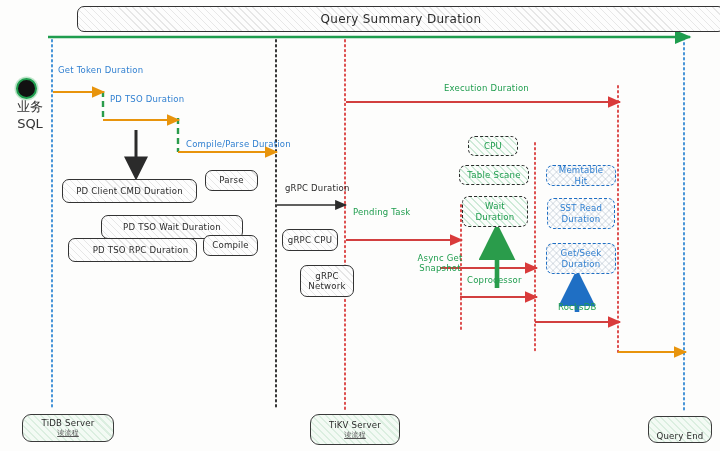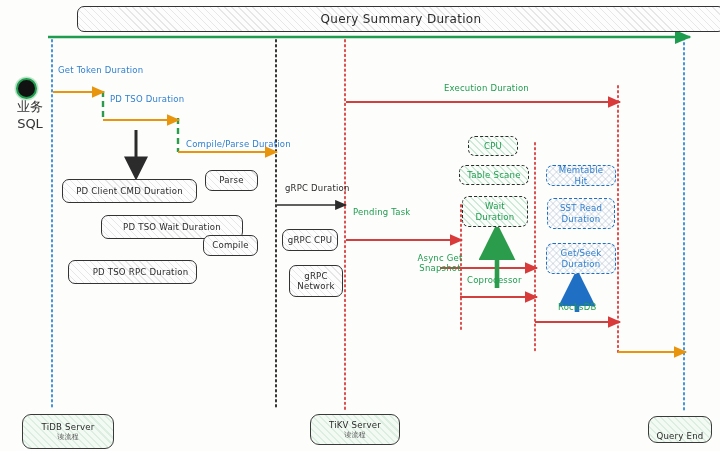--- a/index.html
+++ b/index.html
@@ -28,21 +28,21 @@
     background-color:#fbfdfb;}
   
   .b-dash-blue{border:1.8px dashed #1f6fc4;color:#2f7fd0;
     background-image:repeating-linear-gradient(45deg,rgba(120,140,160,.16) 0 1.5px,rgba(0,0,0,0) 1.5px 5px),
                      repeating-linear-gradient(-45deg,rgba(120,140,160,.16) 0 1.5px,rgba(0,0,0,0) 1.5px 5px);
     background-color:#fcfdfe;}
   
   .b-actor{border:1.6px solid #3a3a3a;color:#2b2b2b;border-radius:9px;
     background-image:repeating-linear-gradient(45deg,rgba(60,160,90,.13) 0 1.5px,rgba(0,0,0,0) 1.5px 5px);
     background-color:#f3faf4;flex-direction:column;}
-  .b-actor .sub{font-size:7px;color:#555;margin-top:1px;}
+  .b-actor .sub{font-size:7px;color:#555;margin-top:1px;text-decoration:underline;}
 
   #titlebar{position:absolute;left:46px;top:6px;width:648px;height:26px;box-sizing:border-box;
     border:1.8px solid #333;border-radius:7px;display:flex;align-items:center;justify-content:center;
     color:#2b2b2b;font-size:12px;letter-spacing:.3px;
     background-image:repeating-linear-gradient(45deg,rgba(0,0,0,.085) 0 1px,rgba(0,0,0,0) 1px 5px);
     background-color:#fdfdfd;margin-left:31px;}
 
   #startdot{position:absolute;left:16px;top:78px;width:17px;height:17px;border-radius:50%;
     background:#111;border:2.5px solid #1f9d4e;box-shadow:0 0 0 1.5px #bfe6cb;}
   #startlbl{position:absolute;left:8px;top:98px;width:44px;text-align:center;font-size:13px;color:#333;}
@@ -173,35 +173,35 @@
   <div class="lbl green c" style="left:440px;top:238px;width:56px;">Async Get Snapshot</div>
   <div class="lbl green" style="left:467px;top:276px;">Coprocessor</div>
   <div class="lbl green" style="left:558px;top:303px;">RocksDB</div>
 
   <div class="nodebox b-dark" style="left:62px;top:179px;width:135px;height:24px;">
     <span>PD Client CMD Duration</span>
     </div>
   <div class="nodebox b-dark" style="left:60px;top:215px;width:142px;height:24px;margin-left:41px;">
     <span>PD TSO Wait Duration</span>
     </div>
-  <div class="nodebox b-dark" style="left:68px;top:260px;width:129px;height:24px;padding-left:20px;">
+  <div class="nodebox b-dark" style="left:68px;top:238px;width:129px;height:24px;padding-left:20px;">
     <span>PD TSO RPC Duration</span>
     </div>
 
   <div class="nodebox b-dark" style="left:205px;top:170px;width:53px;height:21px;">
     <span>Parse</span>
     </div>
   <div class="nodebox b-dark" style="left:203px;top:199px;width:55px;height:21px;margin-top:36px;">
     <span>Compile</span>
     </div>
 
   <div class="nodebox b-dark" style="left:282px;top:229px;width:56px;height:22px;">
     <span>gRPC CPU</span>
     </div>
-  <div class="nodebox b-dark" style="left:289px;top:265px;width:54px;height:32px;">
+  <div class="nodebox b-dark" style="left:300px;top:265px;width:54px;height:32px;">
     <span>gRPC Network</span>
     </div>
 
   <div class="nodebox b-dash-dark" style="left:468px;top:136px;width:50px;height:20px;">
     <span>CPU</span>
     </div>
   <div class="nodebox b-dash-dark" style="left:459px;top:165px;width:70px;height:20px;">
     <span>Table Scane</span>
     </div>
   <div class="nodebox b-dash-dark" style="left:462px;top:196px;width:66px;height:31px;">
@@ -211,21 +211,21 @@
   <div class="nodebox b-dash-blue" style="left:546px;top:165px;width:70px;height:21px;">
     <span>Memtable Hit</span>
     </div>
   <div class="nodebox b-dash-blue" style="left:547px;top:198px;width:68px;height:31px;">
     <span>SST Read Duration</span>
     </div>
   <div class="nodebox b-dash-blue" style="left:546px;top:243px;width:70px;height:31px;">
     <span>Get/Seek Duration</span>
     </div>
 
-  <div class="nodebox b-actor" style="left:22px;top:414px;width:92px;height:35px;border-radius:9px;">
+  <div class="nodebox b-actor" style="left:22px;top:414px;width:92px;height:28px;border-radius:9px;">
     <span>TiDB Server</span>
     <span class="sub">读流程</span>
     </div>
 
 
   <div class="nodebox b-actor" style="left:310px;top:414px;width:90px;height:31px;">
     <span>TiKV Server</span>
     <span class="sub">读流程</span>
     </div>
 

